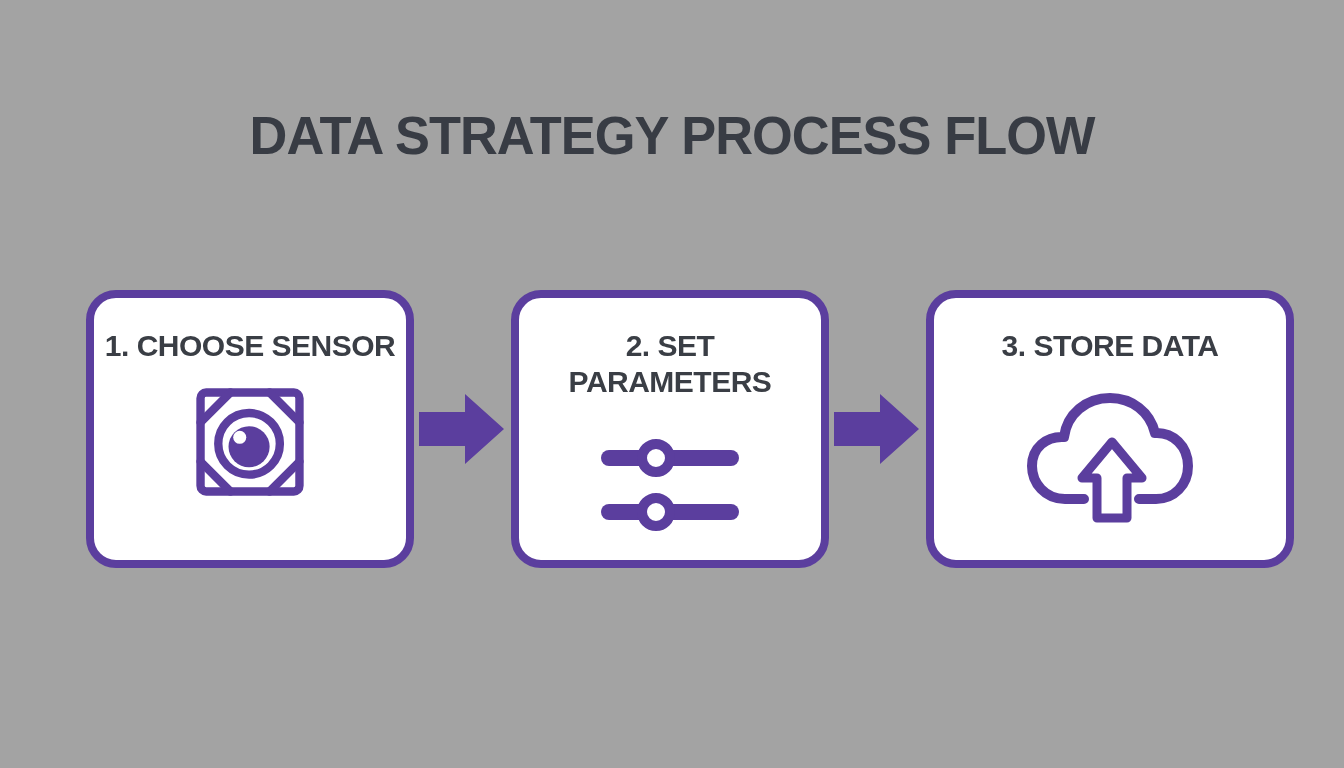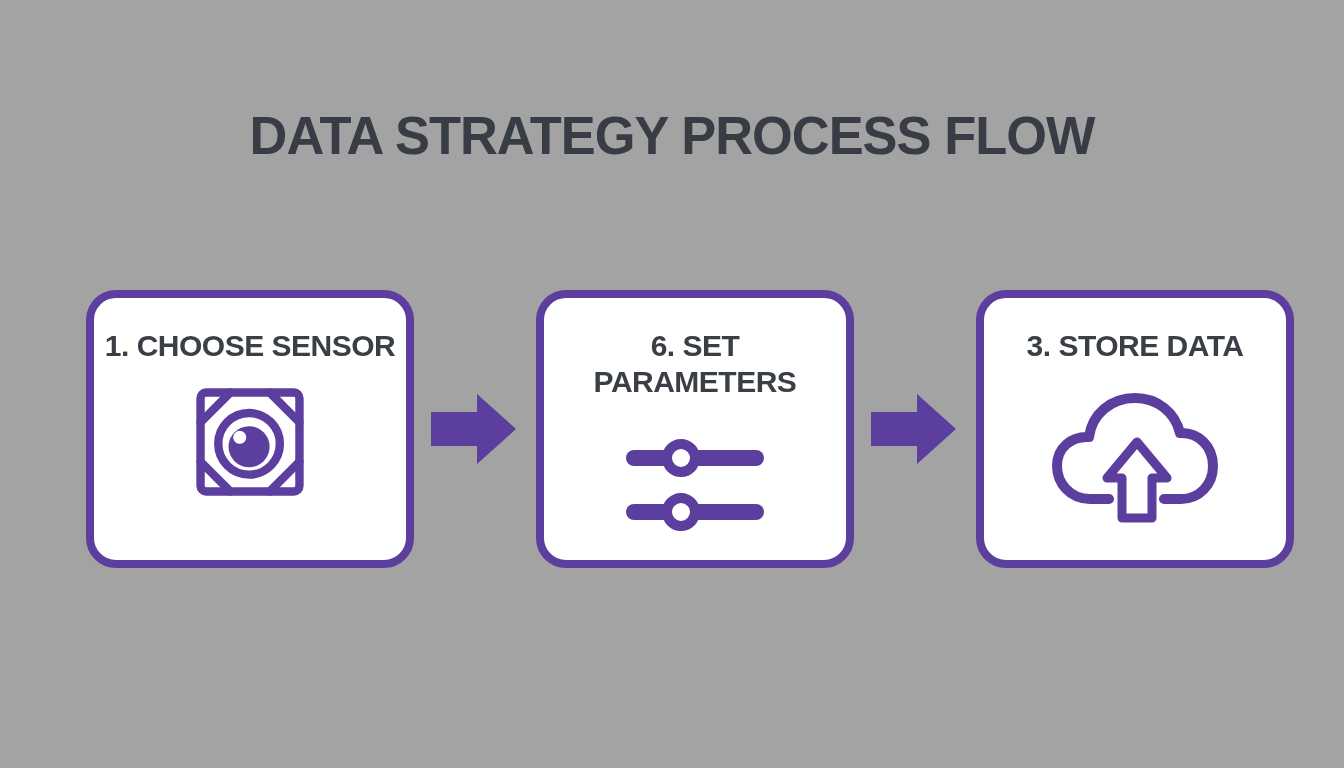--- a/index.html
+++ b/index.html
@@ -46,21 +46,21 @@
     border: 8px solid #5b3e9e;
     border-radius: 30px;
     display: flex;
     flex-direction: column;
     align-items: center;
     padding-top: 30px;
     flex: 0 0 auto;
   }
   .step-card.card-1 { width: 328px; }
   .step-card.card-2 { width: 318px; }
-  .step-card.card-3 { width: 318px; }
+  .step-card.card-3 { width: 368px; }
   .step-label {
     font-size: 30px;
     font-weight: 700;
     color: #3a3e45;
     text-align: center;
     line-height: 1.2;
     letter-spacing: -0.5px;
   }
   .card-2 .step-label { max-width: 232px; }
   .icon-wrap {
@@ -109,21 +109,21 @@
 
     <div class="connector">
       <span>
         <svg width="88" height="76" viewBox="0 0 88 76">
           <polygon points="0,21 46,21 46,3 85,38 46,73 46,55 0,55" fill="#5b3e9e"></polygon>
         </svg>
       </span>
     </div>
 
     <div class="step-card card-2">
-      <div class="step-label">6. SET PARAMETERS</div>
+      <div class="step-label">2. SET PARAMETERS</div>
       <div class="icon-wrap">
         <svg width="140" height="110" viewBox="0 0 140 110">
           <g stroke="#5b3e9e" stroke-linecap="round">
             <line x1="9" y1="28" x2="131" y2="28" stroke-width="16"></line>
             <circle cx="56" cy="28" r="14" fill="#ffffff" stroke-width="10"></circle>
             <line x1="9" y1="82" x2="131" y2="82" stroke-width="16"></line>
             <circle cx="56" cy="82" r="14" fill="#ffffff" stroke-width="10"></circle>
           </g>
         </svg>
       </div>

